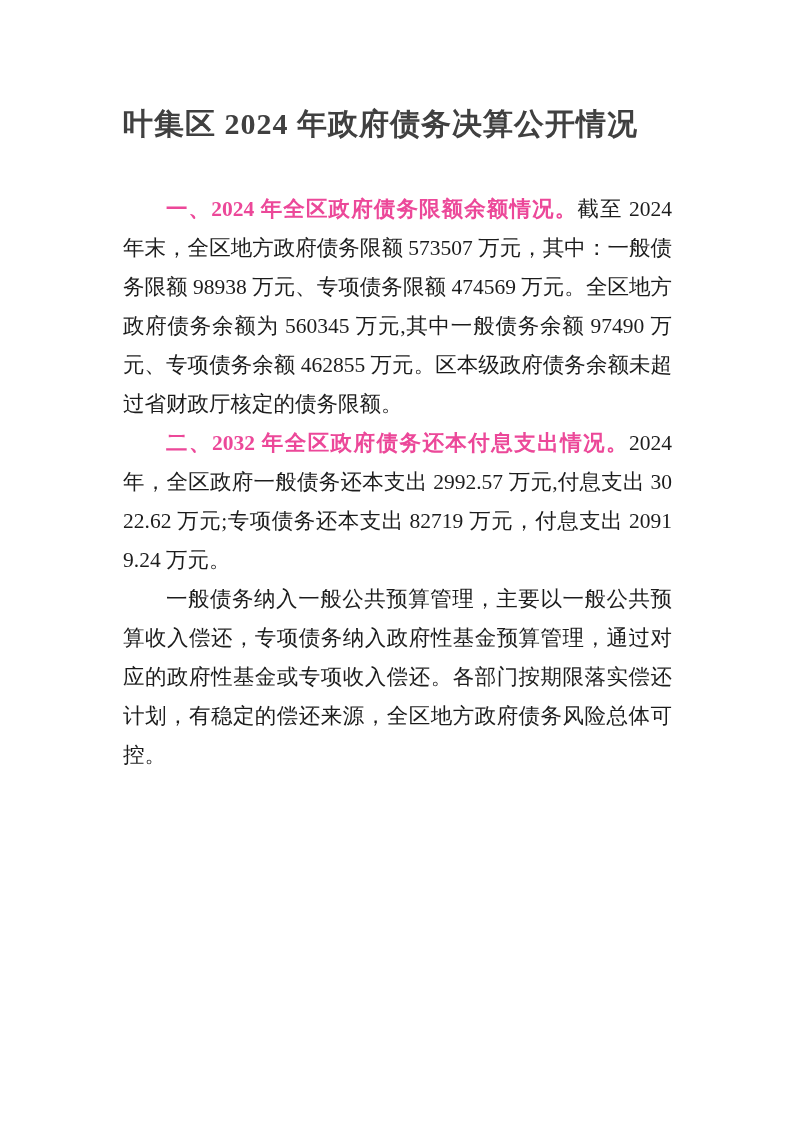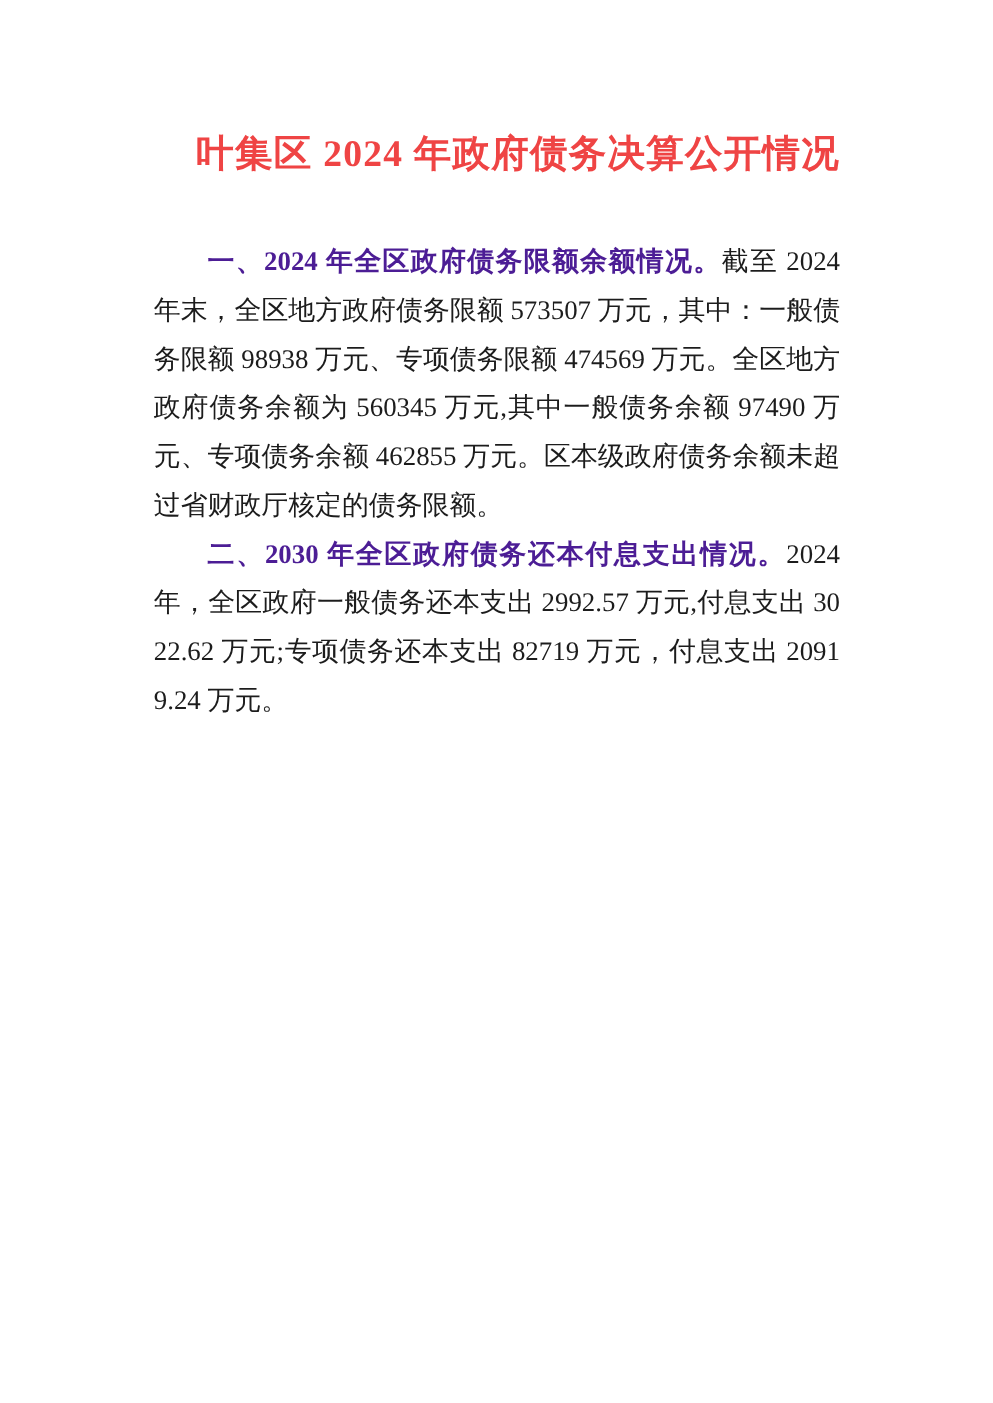--- a/index.html
+++ b/index.html
@@ -17,46 +17,49 @@
     padding: 104px 122px 0 123px;
     overflow: hidden;
     color: #1c1c1c;
     font-family: "Liberation Serif", "DejaVu Serif", serif;
   }
   .doc-title {
     margin: 0 0 46px 0;
     font-size: 30px;
     line-height: 40px;
     font-weight: bold;
-    text-align: right;
+    text-align: left;
     letter-spacing: 1px;
-    color: #ef4444;
+    color: #404040;
   }
   .doc-body p {
     margin: 0;
     font-size: 21.5px;
     line-height: 39px;
     text-align: justify;
     text-justify: inter-ideograph;
     text-indent: 2em;
     color: #1c1c1c;
     word-break: break-all;
   }
   .doc-body p strong {
     font-weight: bold;
-    color: #4c1d95;
+    color: #ec4899;
   }
 </style>
 </head>
 <body>
 
 <div class="page">
   <h1 class="doc-title">叶集区 2024 年政府债务决算公开情况</h1>
 
   <div class="doc-body">
     <p>
       <strong>一、2024 年全区政府债务限额余额情况。</strong><span>截至 2024 年末，全区地方政府债务限额 573507 万元，其中：一般债务限额 98938 万元、专项债务限额 474569 万元。全区地方政府债务余额为 560345 万元,其中一般债务余额 97490 万元、专项债务余额 462855 万元。区本级政府债务余额未超过省财政厅核定的债务限额。</span>
     </p>
     <p>
-      <strong>二、2030 年全区政府债务还本付息支出情况。</strong><span>2024 年，全区政府一般债务还本支出 2992.57 万元,付息支出 3022.62 万元;专项债务还本支出 82719 万元，付息支出 20919.24 万元。</span>
+      <strong>二、2032 年全区政府债务还本付息支出情况。</strong><span>2024 年，全区政府一般债务还本支出 2992.57 万元,付息支出 3022.62 万元;专项债务还本支出 82719 万元，付息支出 20919.24 万元。</span>
+    </p>
+    <p>
+      <strong></strong><span>一般债务纳入一般公共预算管理，主要以一般公共预算收入偿还，专项债务纳入政府性基金预算管理，通过对应的政府性基金或专项收入偿还。各部门按期限落实偿还计划，有稳定的偿还来源，全区地方政府债务风险总体可控。</span>
     </p>
   </div>
 </div>
 
 </body></html>

